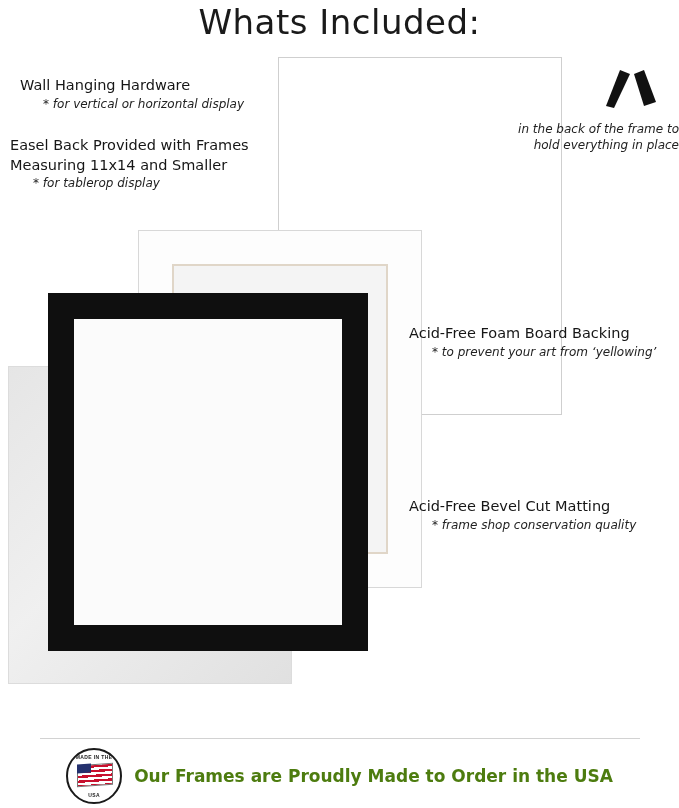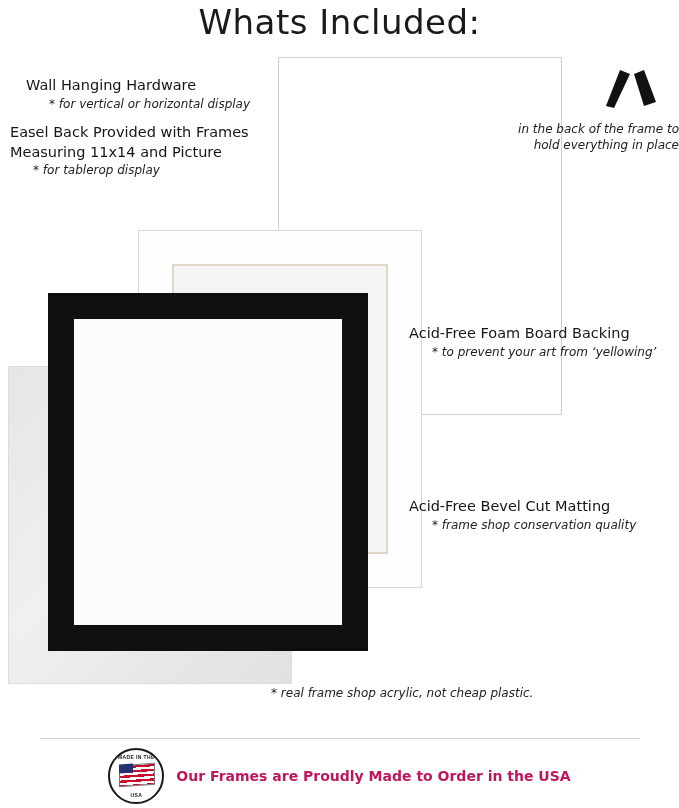--- a/index.html
+++ b/index.html
@@ -125,22 +125,22 @@
     font-style: italic;
     color: #222222;
     font-family: "DejaVu Sans", sans-serif;
     line-height: 1.35;
     white-space: nowrap;
     margin-left: 23px;
   }
   .callout.right-align { text-align: right; }
 
   
-  #callout-hardware { left: 26px; top: 76px; }
-  #callout-easel    { left: 10px; top: 123px; }
+  #callout-hardware { left: 20px; top: 76px; }
+  #callout-easel    { left: 10px; top: 136px; }
   #callout-clips    { left: 399px; top: 121px; width: 280px; }
   #callout-foam     { left: 409px; top: 324px; }
   #callout-matting  { left: 409px; top: 497px; }
   #callout-wood     { left: 358px; top: 611px; }
   #callout-acrylic  { left: 248px; top: 685px; }
 
   
   .footer-rule {
     position: absolute;
     left: 40px;
@@ -198,23 +198,23 @@
     text-align: center;
     font-size: 5px;
     letter-spacing: 0.4px;
     color: #1a1a1a;
     font-family: "Liberation Sans", sans-serif;
     font-weight: bold;
   }
   .usa-badge .arc-top { top: 4px; }
   .usa-badge .arc-bottom { bottom: 4px; }
   .footer-text {
-    font-size: 14px;
+    font-size: 17px;
     font-weight: 700;
-    color: #be185d;
+    color: #4d7c0f;
     font-family: "DejaVu Sans", sans-serif;
     white-space: nowrap;
   }
 </style>
 </head>
 <body>
 
 <div id="canvas">
 
   <div class="title">Whats Included:</div>
@@ -238,42 +238,41 @@
     </svg>
   </div>
 
   <div class="callout" id="callout-hardware">
     <div class="head">Wall Hanging Hardware</div>
     <div class="sub">* for vertical or horizontal display</div>
   </div>
 
   <div class="callout" id="callout-easel">
     <div class="head">Easel Back Provided with Frames</div>
-    <div class="head">Measuring 11x14 and Picture</div>
+    <div class="head">Measuring 11x14 and Smaller</div>
     <div class="sub">* for tablerop display</div>
   </div>
 
   <div class="callout right-align" id="callout-clips">
     <div class="sub">in the back of the frame to</div>
     <div class="sub">hold everything in place</div>
   </div>
 
   <div class="callout" id="callout-matting">
     <div class="head">Acid-Free Bevel Cut Matting</div>
     <div class="sub">* frame shop conservation quality</div>
   </div>
 
   <div class="callout" id="callout-foam">
     <div class="head">Acid-Free Foam Board Backing</div>
     <div class="sub">* to prevent your art from ‘yellowing’</div>
   </div>
 
 
   <div class="callout" id="callout-acrylic">
-    <div class="sub">* real frame shop acrylic, not cheap plastic.</div>
   </div>
 
   <div class="footer-rule"></div>
   <div class="footer">
     <div class="usa-badge">
       <div class="arc-top">MADE IN THE</div>
       <div class="flag"></div>
       <div class="canton"></div>
       <div class="arc-bottom">USA</div>
     </div>

